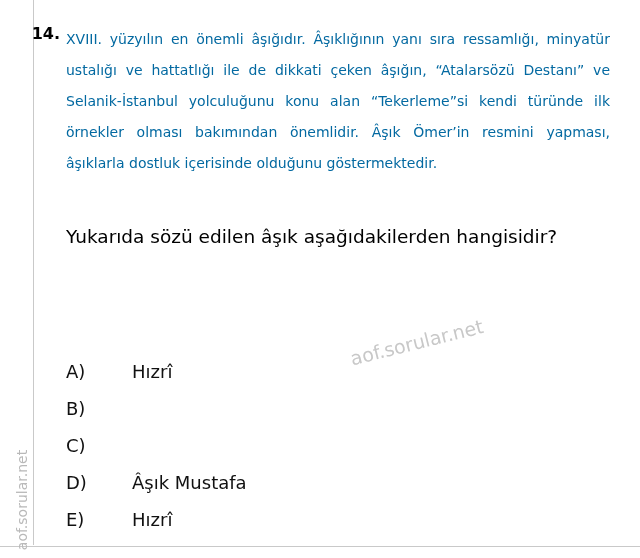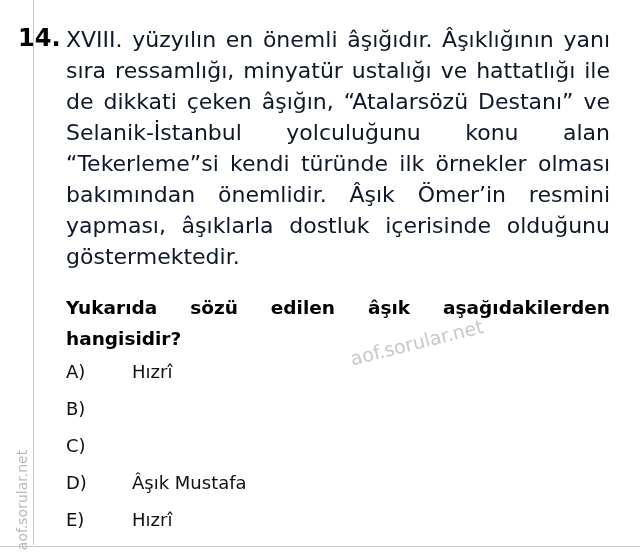--- a/index.html
+++ b/index.html
@@ -40,43 +40,43 @@
     width: 640px;
     height: 1px;
     background: #c9c9c9;
   }
   .q-number {
     position: absolute;
     left: 18px;
     top: 24px;
     width: 42px;
     text-align: right;
-    font-size: 24px;
+    font-size: 16px;
     font-weight: bold;
     color: #000;
     letter-spacing: 0px;
   }
   .q-body {
     position: absolute;
     left: 66px;
     top: 24px;
     width: 544px;
   }
   .q-text {
-    font-size: 22px;
+    font-size: 14px;
     line-height: 31px;
     text-align: justify;
     text-justify: inter-word;
-    color: #0f172a;
+    color: #0369a1;
   }
   .q-prompt {
-    margin-top: 20px;
+    margin-top: 42px;
     font-size: 18.5px;
     line-height: 31px;
-    font-weight: bold;
+    font-weight: normal;
     text-align: justify;
     text-justify: inter-word;
     color: #000;
   }
   .options {
     position: absolute;
     left: 66px;
     top: 358px;
     width: 544px;
   }

